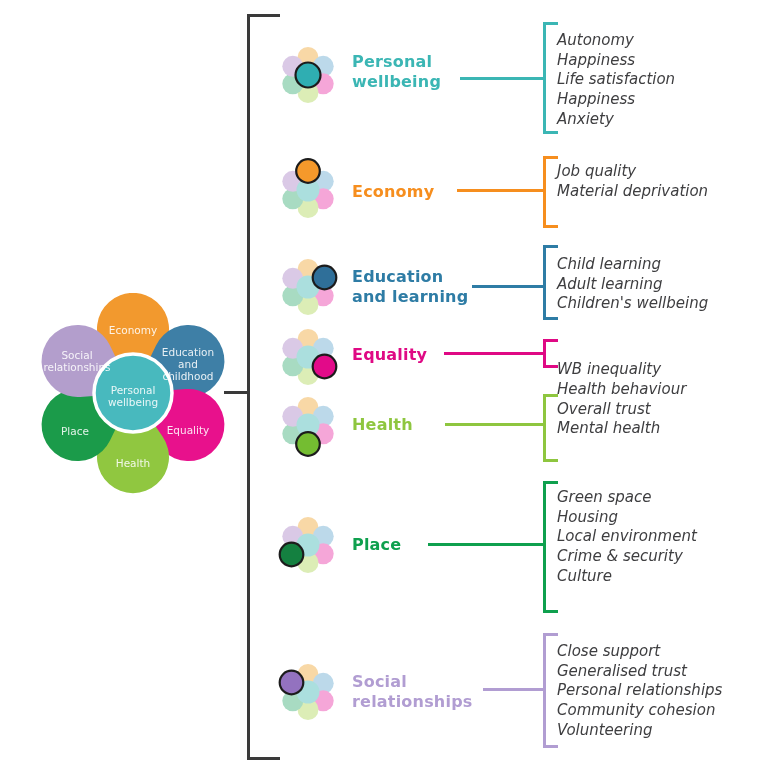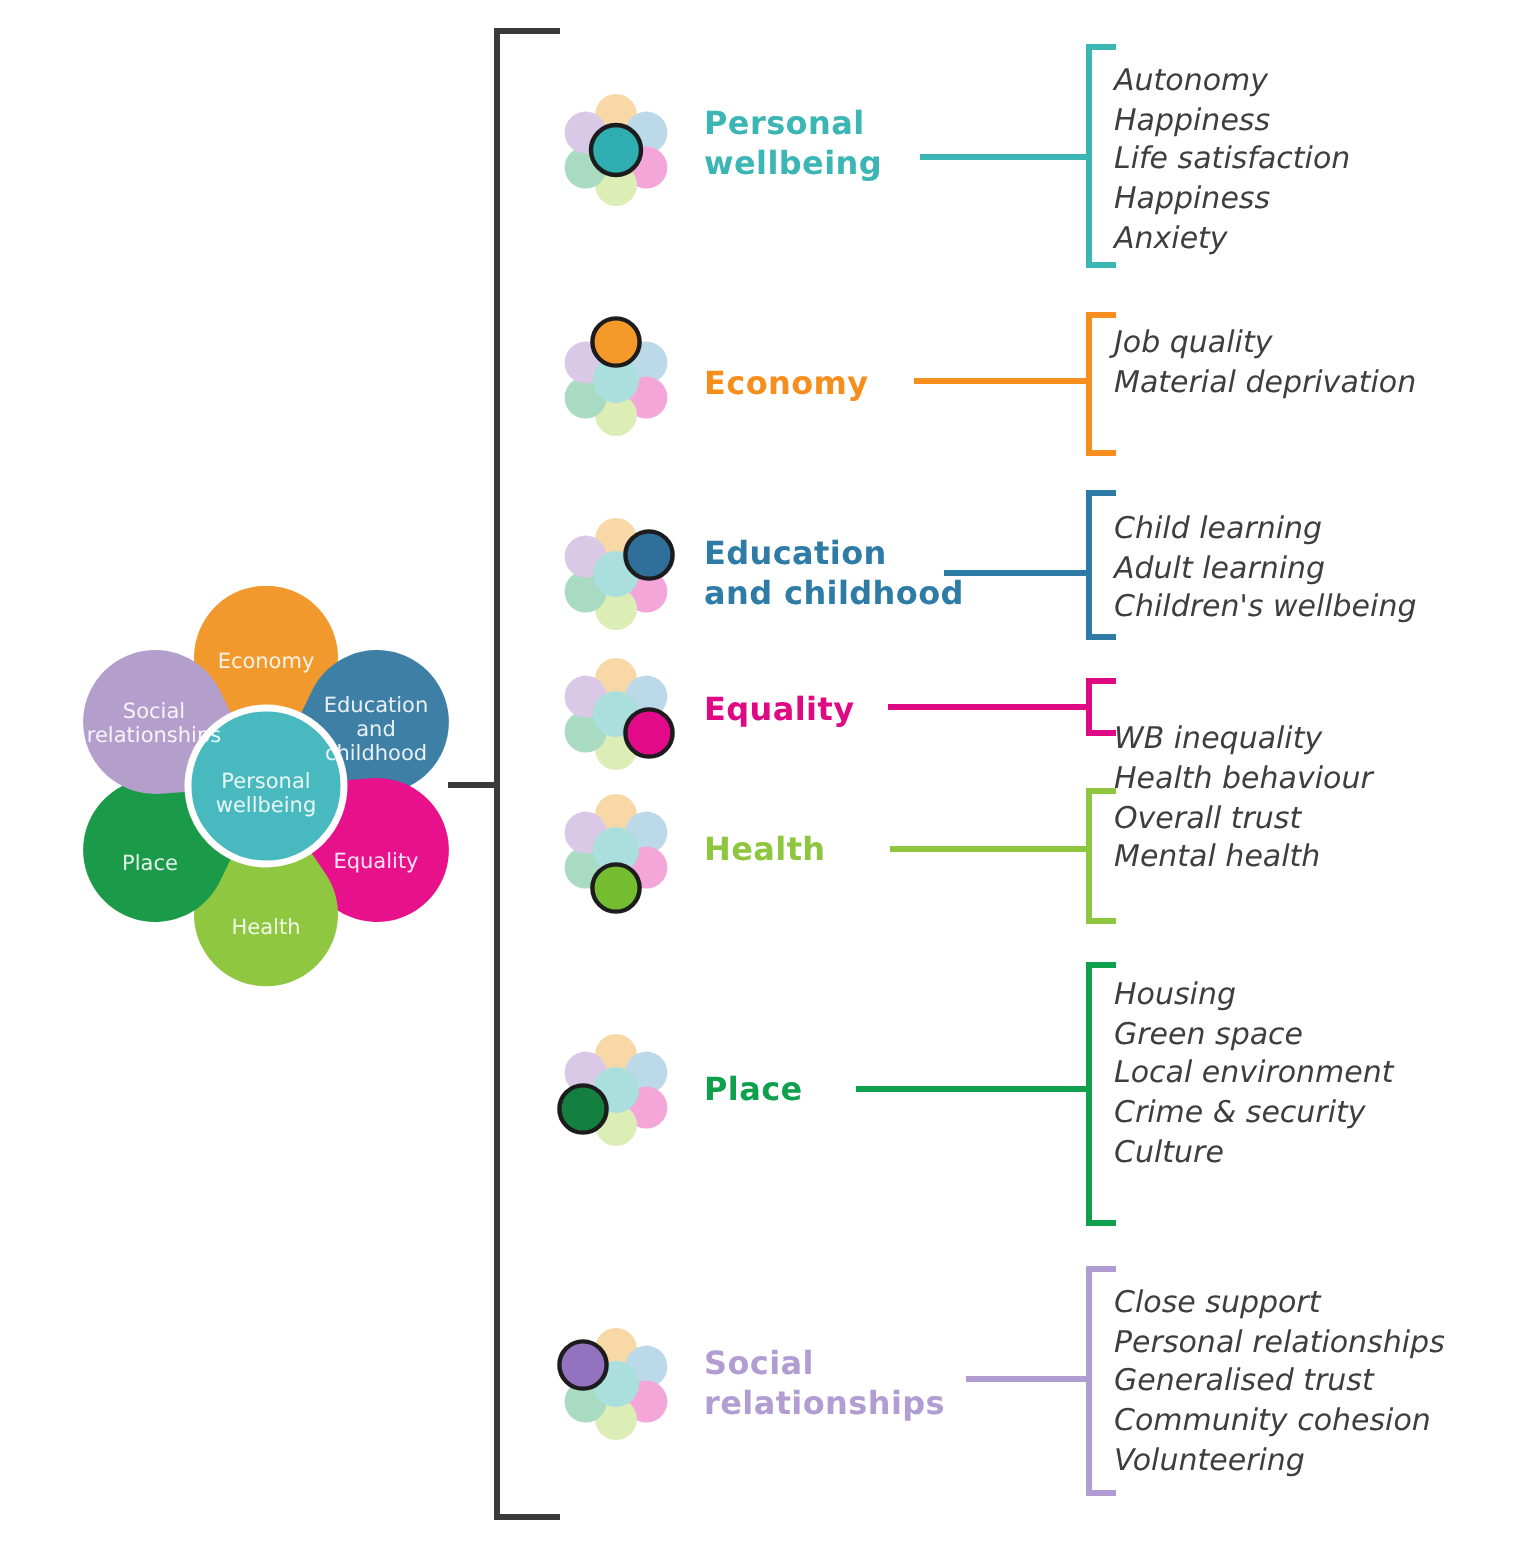--- a/index.html
+++ b/index.html
@@ -111,21 +111,21 @@
       <circle class="pd" cx="43.2" cy="19.3" r="10.5"></circle>
     <circle class="pq" cx="43.2" cy="36.8" r="10.5"></circle>
       <circle class="ph" cx="28" cy="45.5" r="10.5"></circle>
     <circle class="pp" cx="12.8" cy="36.8" r="10.5"></circle>
       <circle class="ps" cx="12.8" cy="19.3" r="10.5"></circle>
     <circle class="pc" cx="28" cy="28" r="11.5"></circle>
     <circle class="hl" cx="44.5" cy="18.5" r="11.8" style="fill: rgb(47, 111, 153);"></circle>
   </svg>
   <div class="rlabel" style="top: 267px; color: rgb(46, 124, 165);">
     <div>Education</div>
-    <div>and childhood</div>
+    <div>and learning</div>
   </div>
   <div class="conn" style="left: 472px; top: 285px; width: 71px; background: rgb(46, 124, 165);"></div>
   <div class="rbracket" style="top: 245px; height: 75px; border-color: rgb(46, 124, 165);"></div>
   <div class="items" style="top:255px">
     <div class="item">Child learning</div>
     <div class="item">Adult learning</div>
     <div class="item">Children's wellbeing</div>
   </div>
 
   <svg class="mini" style="top:325px" width="64" height="64" viewBox="-4 -4 64 64">
@@ -177,22 +177,22 @@
       <circle class="ps" cx="12.8" cy="19.3" r="10.5"></circle>
     <circle class="pc" cx="28" cy="28" r="11.5"></circle>
     <circle class="hl" cx="11.5" cy="37.5" r="11.8" style="fill: rgb(20, 128, 64);"></circle>
   </svg>
   <div class="rlabel" style="top: 535px; color: rgb(15, 160, 78);">
     <div>Place</div>
   </div>
   <div class="conn" style="left: 428px; top: 543px; width: 115px; background: rgb(15, 160, 78);"></div>
   <div class="rbracket" style="top: 481px; height: 132px; border-color: rgb(15, 160, 78);"></div>
   <div class="items" style="top:488px">
+    <div class="item">Green space</div>
     <div class="item">Housing</div>
-    <div class="item">Green space</div>
     <div class="item">Local environment</div>
     <div class="item">Crime &amp; security</div>
     <div class="item">Culture</div>
   </div>
 
   <svg class="mini" style="top:660px" width="64" height="64" viewBox="-4 -4 64 64">
     <circle class="pe" cx="28" cy="10.5" r="10.5"></circle>
       <circle class="pd" cx="43.2" cy="19.3" r="10.5"></circle>
     <circle class="pq" cx="43.2" cy="36.8" r="10.5"></circle>
       <circle class="ph" cx="28" cy="45.5" r="10.5"></circle>
@@ -202,19 +202,19 @@
     <circle class="hl" cx="11.5" cy="18.5" r="11.8" style="fill: rgb(147, 114, 191);"></circle>
   </svg>
   <div class="rlabel" style="top: 672px; color: rgb(177, 157, 210);">
     <div>Social</div>
     <div>relationships</div>
   </div>
   <div class="conn" style="left: 483px; top: 688px; width: 60px; background: rgb(177, 157, 210);"></div>
   <div class="rbracket" style="top: 633px; height: 115px; border-color: rgb(177, 157, 210);"></div>
   <div class="items" style="top:642px">
     <div class="item">Close support</div>
+    <div class="item">Generalised trust</div>
     <div class="item">Personal relationships</div>
-    <div class="item">Generalised trust</div>
     <div class="item">Community cohesion</div>
     <div class="item">Volunteering</div>
   </div>
 
 </div>
 
 </body></html>

